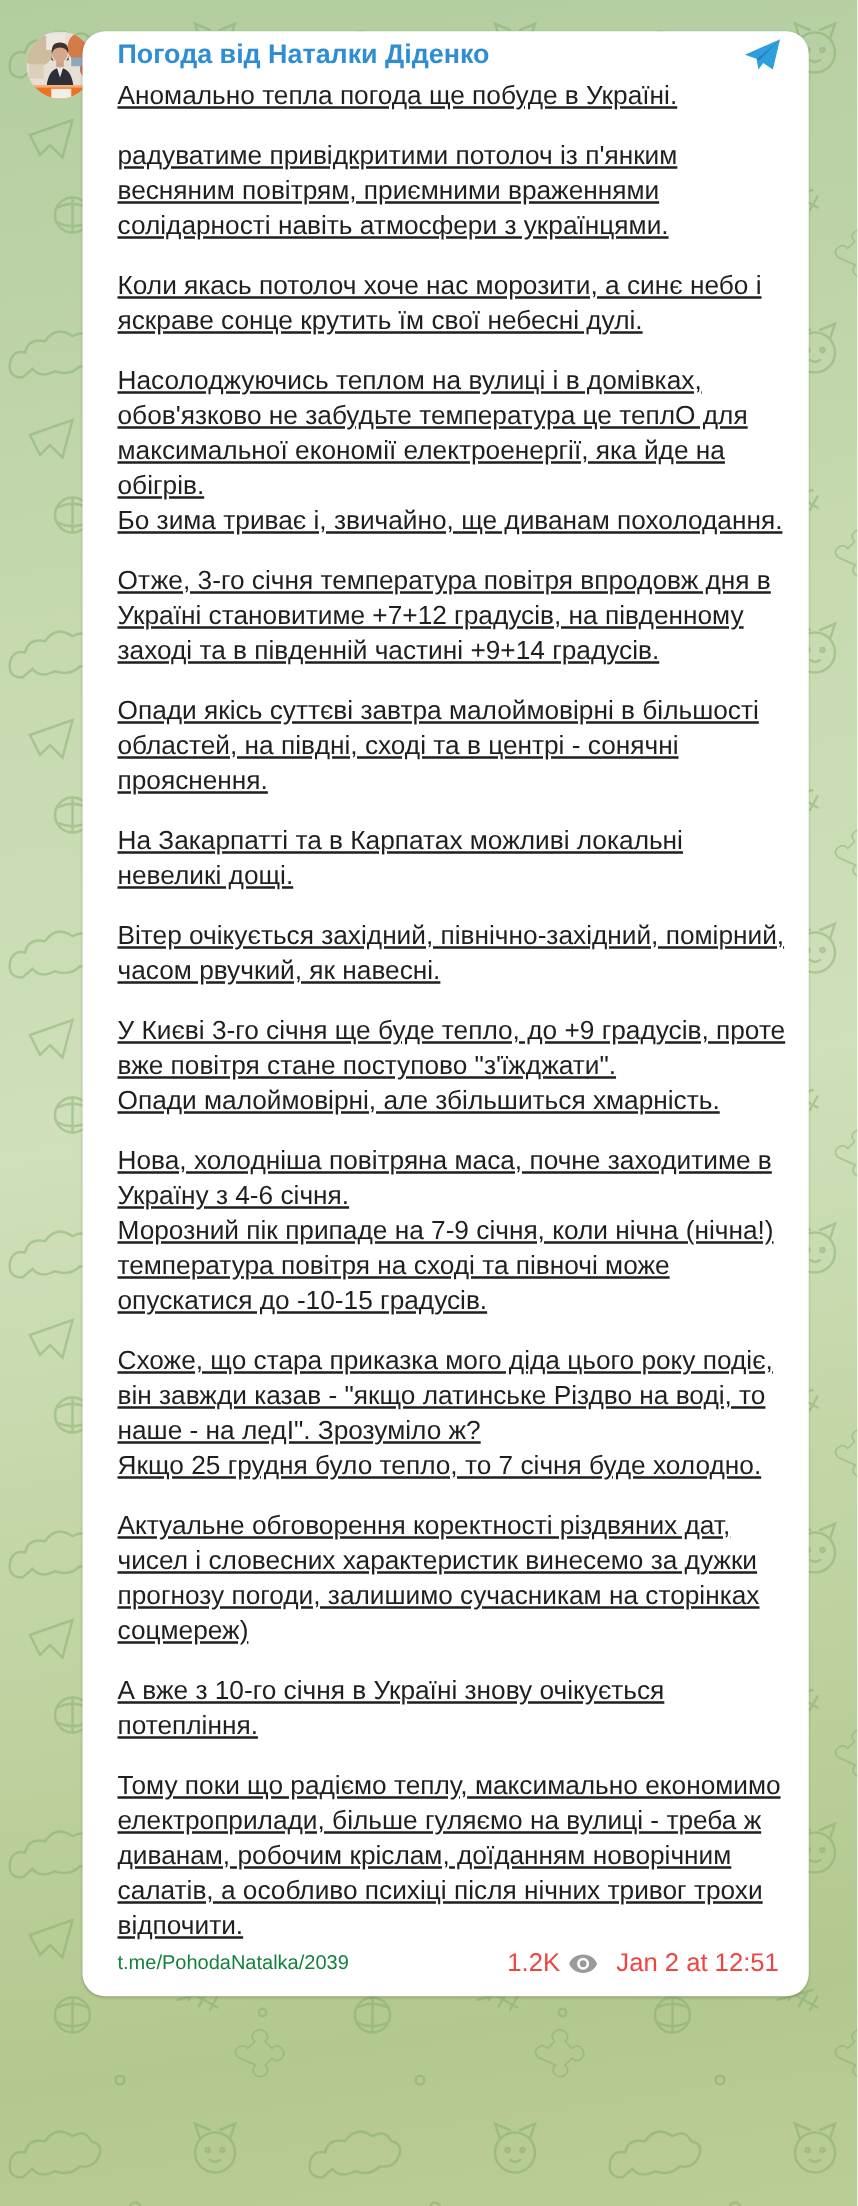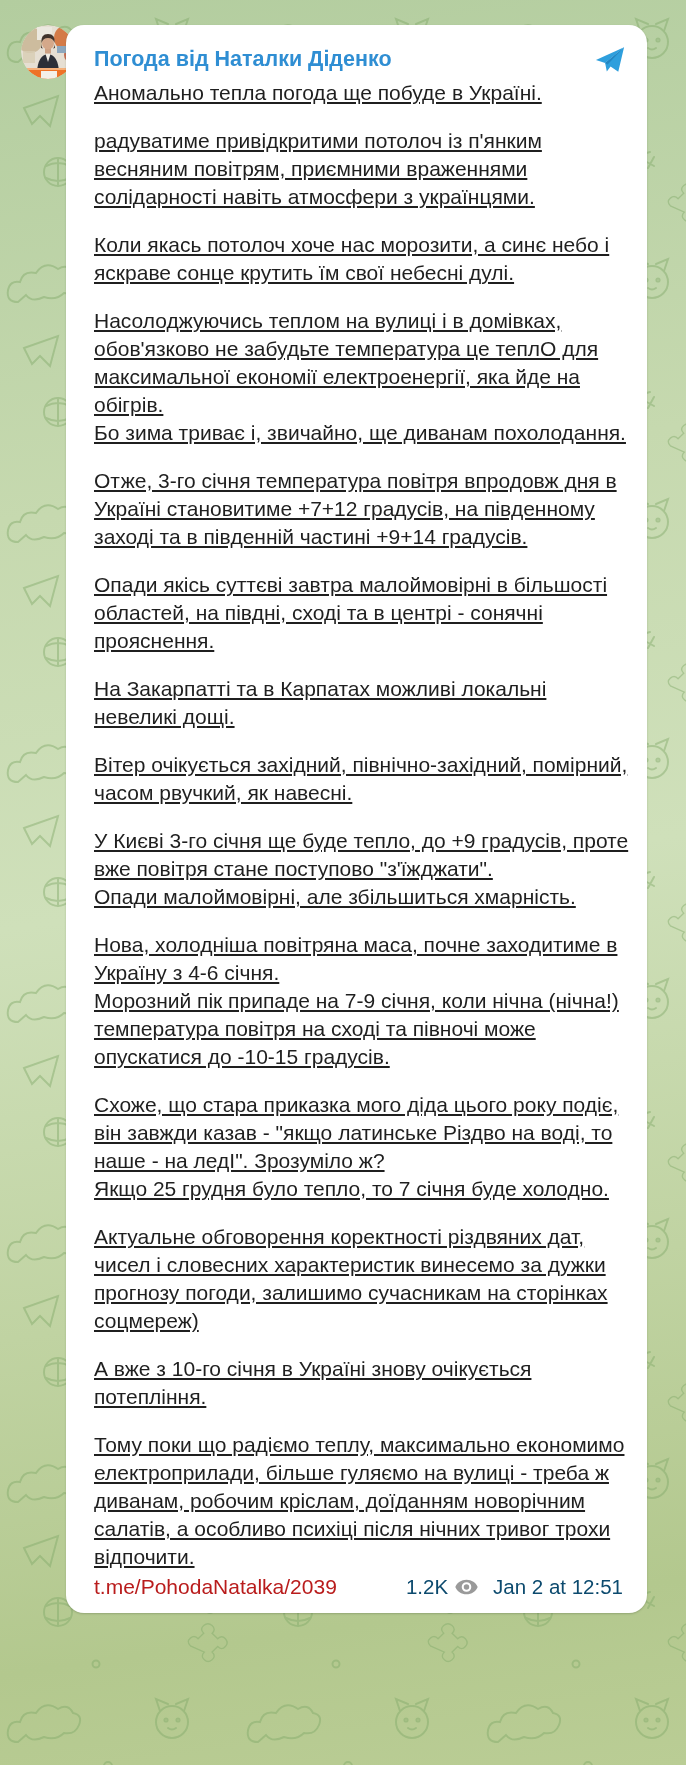--- a/index.html
+++ b/index.html
@@ -3,32 +3,32 @@
 <meta charset="utf-8">
 <style>
   html,body{margin:0;padding:0;}
   body{width:686px;height:1765px;overflow:hidden;font-family:"Liberation Sans","DejaVu Sans",sans-serif;}
   .canvas{position:relative;width:686px;height:1765px;overflow:hidden;
     background:linear-gradient(172deg,#b3cd9f 0%,#c6d9af 28%,#cfe0ba 50%,#c0d3a2 72%,#b3c88e 90%,#bacd95 100%);}
   .bg-pattern{position:absolute;left:0;top:0;width:686px;height:1765px;display:block;}
   .avatar{position:absolute;left:21px;top:25px;width:54px;height:54px;border-radius:50%;overflow:hidden;cursor:pointer;}
   .avatar svg{display:block;}
   .bubble{position:absolute;left:66px;top:25px;width:581px;box-sizing:border-box;
-    background:#ffffff;border-radius:18px;padding:20px 24px 12px 28px;
+    background:#ffffff;border-radius:18px;padding:4px 24px 12px 28px;
     box-shadow:0 1px 2px rgba(62,80,48,.28);}
   .title-row{display:flex;justify-content:space-between;align-items:flex-start;}
   .channel{font-size:21.5px;font-weight:bold;line-height:28px;color:#2f8ed3;text-decoration:none;cursor:pointer;}
   .plane{width:30px;height:27px;margin-top:1px;margin-right:-2px;flex:0 0 auto;cursor:pointer;}
   .body{margin-top:6px;color:#1f1f1f;font-size:21px;text-decoration:underline;}
   .para{margin-bottom:20px;}
   .para:last-child{margin-bottom:0;}
   .line{line-height:28px;white-space:nowrap;}
   .footer{margin-top:2px;display:flex;justify-content:space-between;align-items:center;height:28px;}
-  .msg-link{font-size:21px;color:#b91c1c;text-decoration:none;cursor:pointer;}
-  .meta{display:flex;align-items:center;color:#0c4a6e;font-size:20.5px;}
+  .msg-link{font-size:16px;color:#15803d;text-decoration:none;cursor:pointer;}
+  .meta{display:flex;align-items:center;color:#ef4444;font-size:20.5px;}
   .views{margin-right:7px;}
   .eye{width:23px;height:16px;margin-right:15px;display:inline-block;}
   .eye svg{display:block;}
 </style>
 </head>
 <body>
 
 <div class="canvas">
 
   <svg class="bg-pattern" xmlns="http://www.w3.org/2000/svg" width="686" height="1765">

